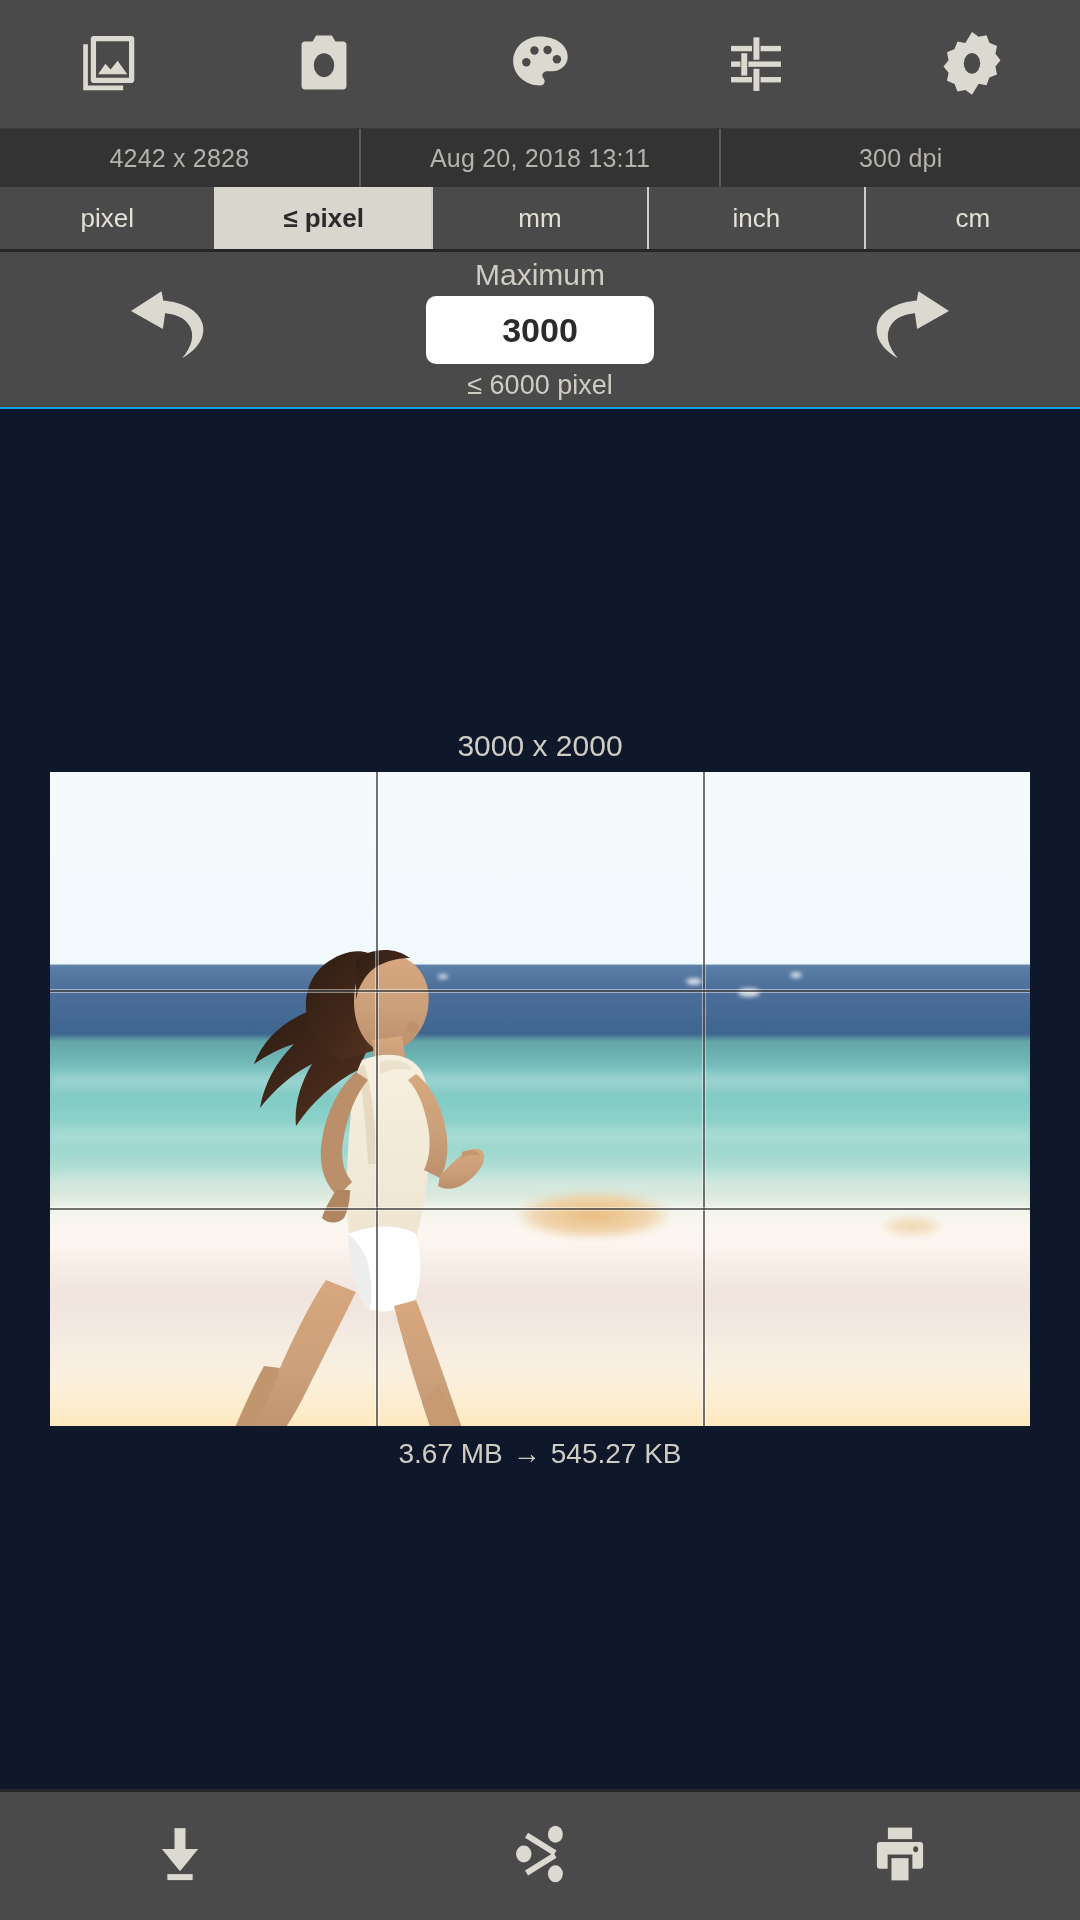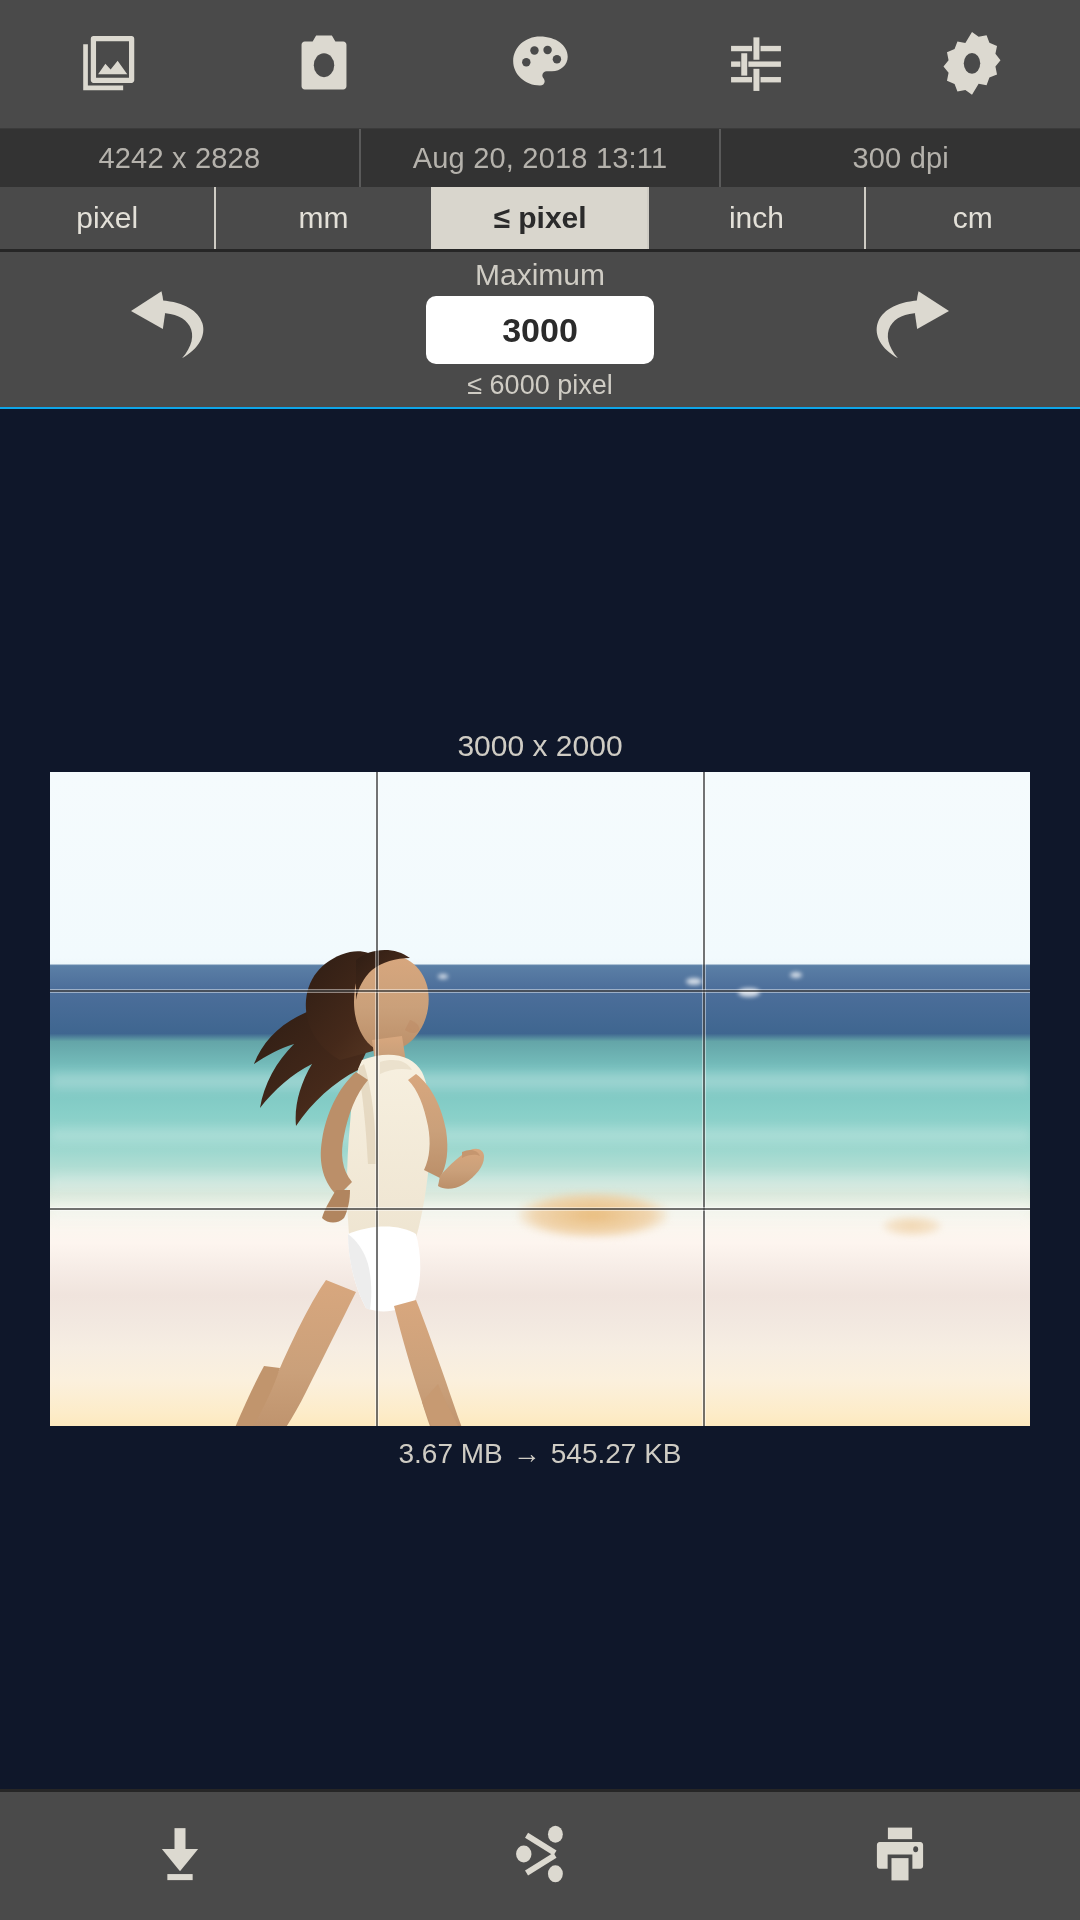--- a/index.html
+++ b/index.html
@@ -51,41 +51,41 @@
     display: flex;
     align-items: stretch;
     flex: 0 0 auto;
   }
   .info-cell {
     flex: 1 1 0;
     display: flex;
     align-items: center;
     justify-content: center;
     color: #b5b2ac;
-    font-size: 29px;
+    font-size: 25px;
     letter-spacing: 0.2px;
   }
   .info-cell + .info-cell { border-left: 2px solid #5a5a5a; }
 
   
   .unit-tabs {
     height: 62px;
     background: #4a4a4a;
     display: flex;
     align-items: stretch;
     flex: 0 0 auto;
     border-bottom: 3px solid #262626;
   }
   .unit-tab {
     flex: 1 1 0;
     display: flex;
     align-items: center;
     justify-content: center;
     color: #e3e0d8;
-    font-size: 30px;
+    font-size: 26px;
     background: #4a4a4a;
     box-sizing: border-box;
   }
   .unit-tab + .unit-tab { border-left: 2px solid #cfccc4; }
   .unit-tab.selected {
     background: #d9d6cd;
     color: #2b2b2b;
     font-weight: bold;
     border-left-color: #d9d6cd;
   }
@@ -325,22 +325,22 @@
   </div>
 
   <div class="info-strip">
     <div class="info-cell">4242 x 2828</div>
     <div class="info-cell">Aug 20, 2018 13:11</div>
     <div class="info-cell">300 dpi</div>
   </div>
 
   <div class="unit-tabs">
     <div class="unit-tab">pixel</div>
+    <div class="unit-tab selected">≤ pixel</div>
     <div class="unit-tab">mm</div>
-    <div class="unit-tab selected">≤ pixel</div>
     <div class="unit-tab">inch</div>
     <div class="unit-tab">cm</div>
   </div>
 
   <div class="max-panel">
 
     <div class="arrow-btn undo">
       <span>
         <svg width="96" height="86" viewBox="0 0 48 44">
           <path fill="#dcd9d0" d="M20.5 6.8l-1.1 7.6c8.3-.6 14.6 1.9 17.2 6.6 2.6 4.6 1.3 10.6-3.9 16.5 8.6-4.8 12.4-11.6 10.4-18C41.2 13.4 34 8.6 22.3 7.9l-.4-3.6z"></path>

